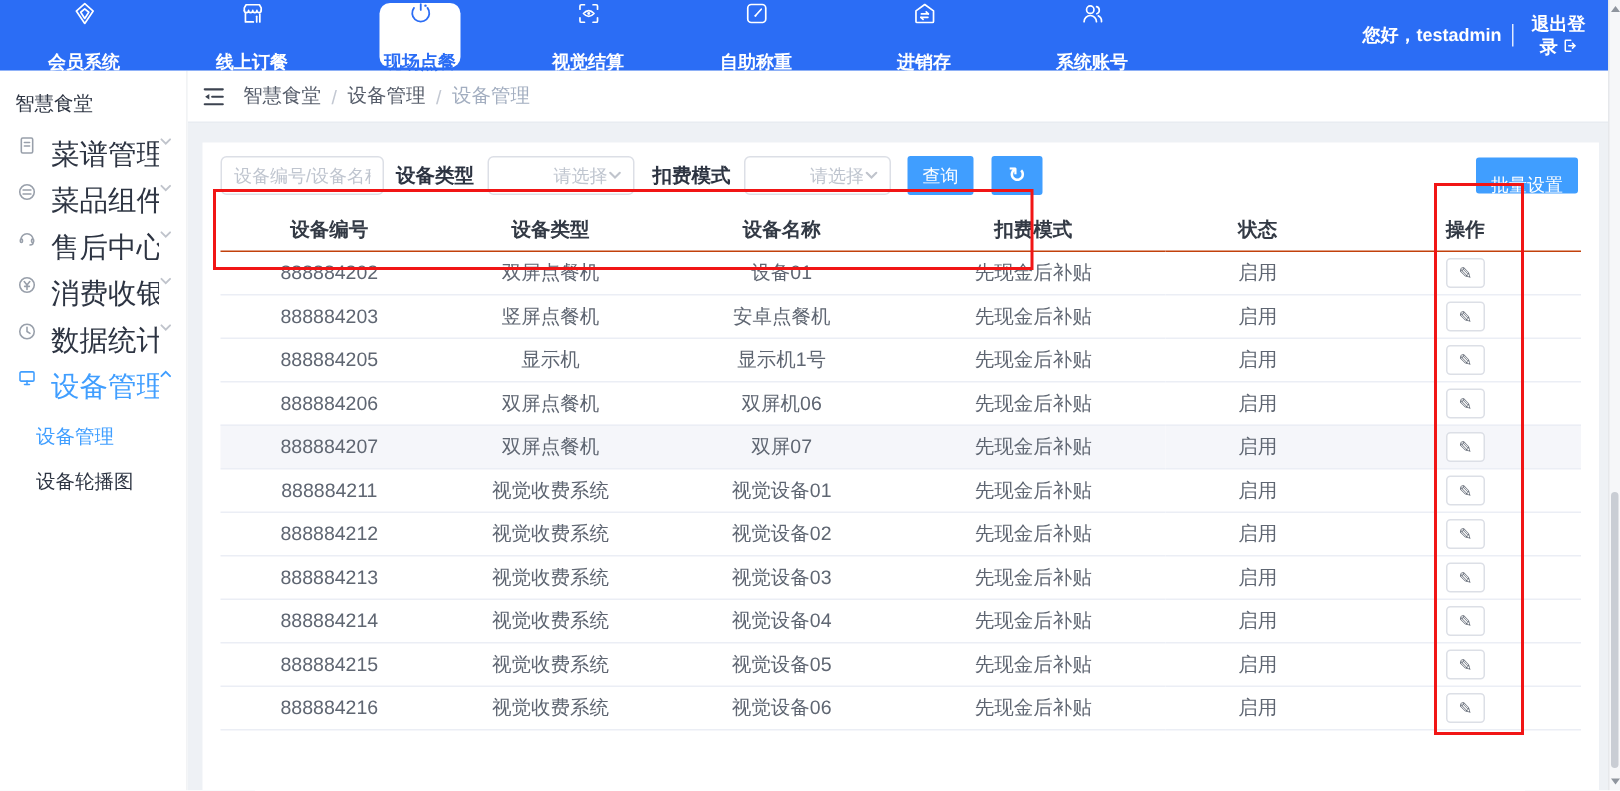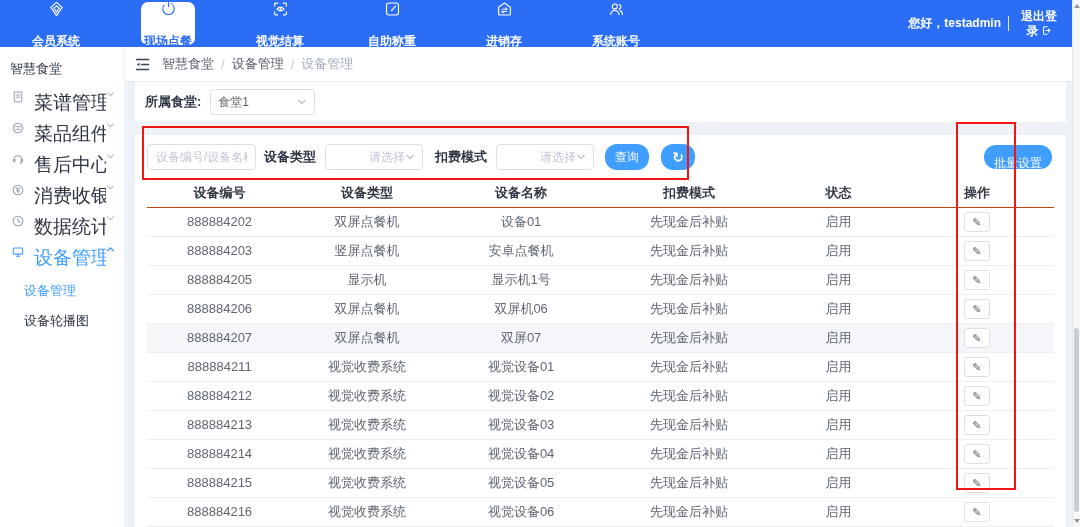--- a/index.html
+++ b/index.html
@@ -60,21 +60,21 @@
   .filter-row{display:flex;align-items:center;flex:none;height:28px;}
   .text-input{width:109px;height:26px;border:1px solid #dcdfe6;border-radius:4px;padding:0 8px;font-size:12px;color:#606266;outline:none;background:#fff;}
   .text-input::placeholder{color:#bfc5cf;}
   .select{width:98px;height:26px;border:1px solid #dcdfe6;border-radius:4px;display:flex;align-items:center;justify-content:space-between;padding:0 7px;font-size:12px;color:#bfc5cf;background:#fff;cursor:pointer;}
   .select .val{color:#606266;}
   .select svg{width:10px;height:10px;color:#c0c4cc;flex:none;}
   .canteen-select{width:105px;margin-left:9px;}
   .lbl-type{margin-left:8px;}
   .lbl-mode{margin-left:12px;}
   .sel-type,.sel-mode{margin-left:9px;justify-content:flex-end;}
-  .btn{height:26px;border:none;border-radius:12px;background:var(--accent);color:#fff;font-size:12px;cursor:pointer;}
+  .btn{height:26px;border:none;border-radius:2px;background:var(--accent);color:#fff;font-size:12px;cursor:pointer;}
   .btn-query{width:44px;margin-left:11px;}
   .btn-refresh{width:34px;margin-left:12px;}
   .refresh-glyph::before{content:"\21bb";font-family:"DejaVu Sans",sans-serif;font-style:normal;font-size:14px;font-weight:700;}
   .btn-batch{height:24px;padding:10px 10px;margin-left:auto;margin-right:2px;}
 
   .tbl{width:100%;border-collapse:collapse;table-layout:fixed;margin-top:9px;}
   .tbl th{height:27px;border-bottom:1px solid #c2410c;font-size:13px;font-weight:700;color:#333a45;text-align:center;padding:0;white-space:nowrap;}
   .tbl td{height:29px;border-bottom:1px solid #ebeef5;font-size:13px;color:#5f6672;text-align:center;padding:0;white-space:nowrap;}
   .tbl tr.hl td{background:#f5f6fa;}
   .edit-btn{width:26px;height:20px;border:1px solid #dcdfe6;border-radius:3px;background:#fff;cursor:pointer;color:#5f6672;padding:0;line-height:1;}
@@ -100,20 +100,30 @@
 
   <div class="topbar">
 
     <div class="nav">
       <div class="nav-item">
         <svg class="nicon" viewBox="0 0 24 24" fill="none" stroke="currentColor" stroke-width="1.5" stroke-linejoin="round">
           <path d="M12 3.2 19.5 9.8 12 20.8 4.5 9.8Z"></path>
             <path d="M12 7.8 15.6 10.9 12 16.4 8.4 10.9Z"></path>
         </svg>
         <span class="nlabel">会员系统</span>
+      </div>
+      <div class="nav-item">
+        <svg class="nicon" viewBox="0 0 24 24" fill="none" stroke="currentColor" stroke-width="1.5" stroke-linecap="round" stroke-linejoin="round">
+          <path d="M4.5 9.3V7l1.6-2.8h11.8L19.5 7v2.3"></path>
+          <path d="M4.5 9.3a1.9 1.9 0 0 0 3.8 0a1.85 1.85 0 0 0 3.7 0a1.85 1.85 0 0 0 3.7 0a1.9 1.9 0 0 0 3.8 0"></path>
+          <path d="M5.5 12V19.5H12.5"></path>
+            <path d="M15.5 14.5V19.5"></path>
+            <path d="M18.3 12.5V19.5"></path>
+        </svg>
+        <span class="nlabel">线上订餐</span>
       </div>
       <div class="nav-item active">
         <svg class="nicon" viewBox="0 0 24 24" fill="none" stroke="currentColor" stroke-width="1.6" stroke-linecap="round">
           <path d="M6 7a7.6 7.6 0 1 0 12 0"></path>
             <path d="M12 3.6v5.2"></path>
             <circle cx="16.2" cy="5" r="1.1" fill="currentColor" stroke="none"></circle>
         </svg>
         <span class="nlabel">现场点餐</span>
       </div>
       <div class="nav-item">
@@ -257,29 +267,20 @@
       </svg>
       <div class="crumb">
         <span class="link">智慧食堂</span>
         <span class="sep">/</span>
         <span class="link">设备管理</span>
         <span class="sep">/</span>
         <span class="current">设备管理</span>
       </div>
     </div>
 
-    <div class="canteen-bar">
-      <span class="form-label">所属食堂:</span>
-      <div class="select canteen-select">
-        <span class="val">食堂1</span>
-        <svg viewBox="0 0 10 10" fill="none" stroke="currentColor" stroke-width="1.4" stroke-linecap="round">
-            <path d="M1.8 3.2 5 6.4 8.2 3.2"></path>
-          </svg>
-      </div>
-    </div>
 
     <div class="gap"></div>
 
     <div class="card">
       <div class="filter-row">
         <input class="text-input" type="text" placeholder="设备编号/设备名称" style="">
         <span class="form-label lbl-type">设备类型</span>
         <div class="select sel-type">
           <span>请选择</span>
           <svg viewBox="0 0 10 10" fill="none" stroke="currentColor" stroke-width="1.4" stroke-linecap="round">

